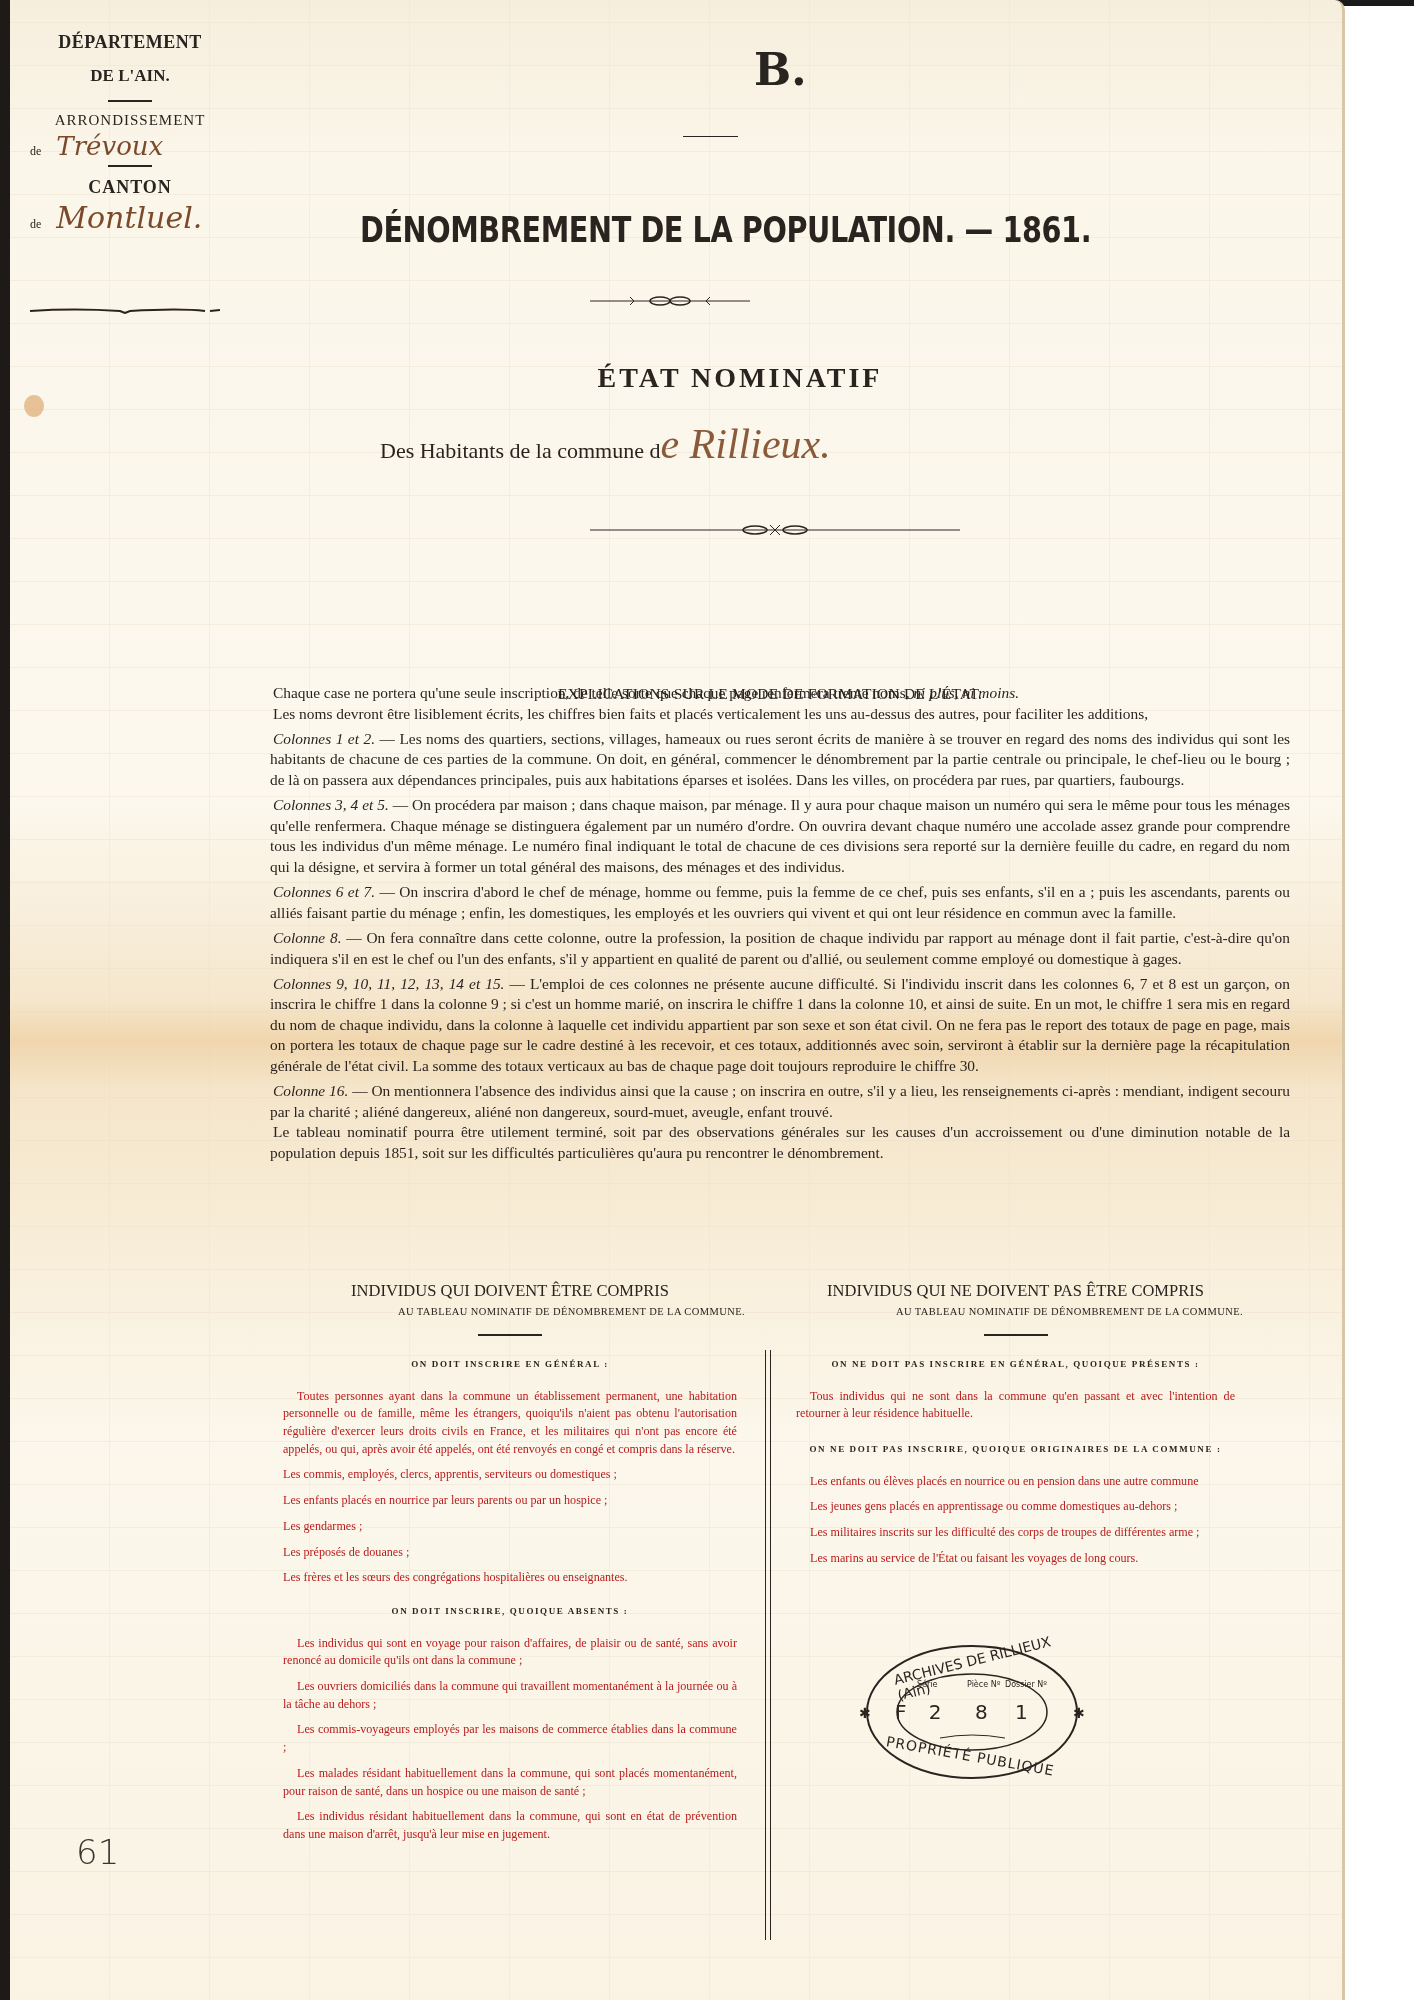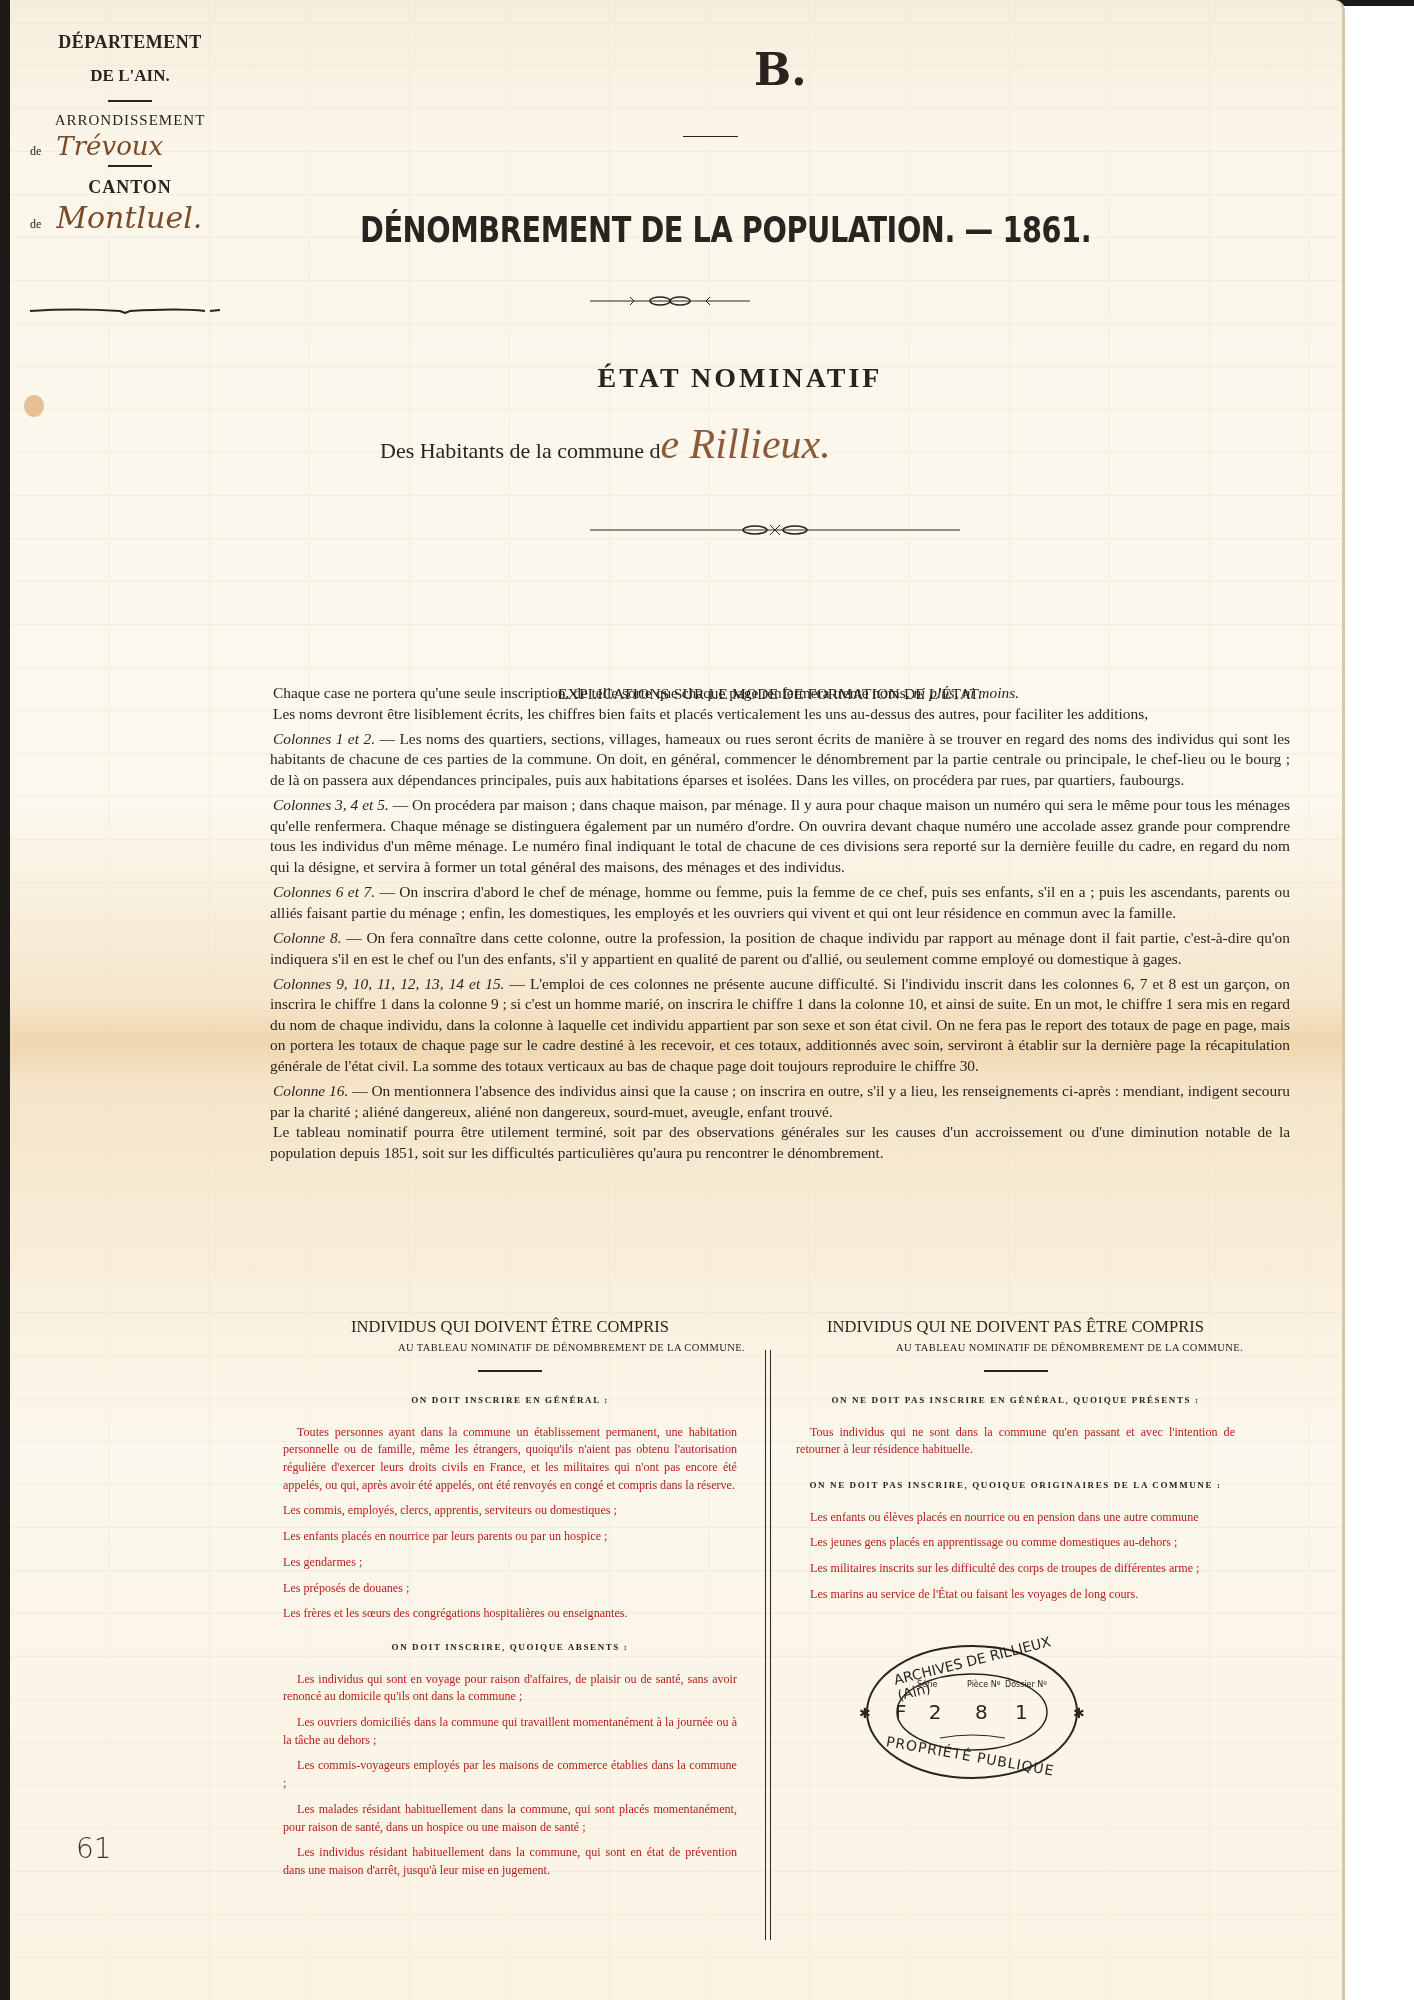--- a/index.html
+++ b/index.html
@@ -41,33 +41,33 @@
       font-family: "DejaVu Sans", sans-serif; font-weight: bold; font-size: 35px; transform: scaleX(0.82); transform-origin: left; letter-spacing: -0.5px; white-space: nowrap; }
     .ornament { height: 14px; }
     .etat-title { left: 440px; top: 362px; width: 600px; text-align: center; font-weight: bold; font-size: 28px; letter-spacing: 3px; }
     .habitants { left: 380px; top: 420px; width: 760px; }
     .habitants .lbl { font-size: 22px; }
     .habitants .hand { font-size: 42px; font-family: "Liberation Serif", serif; color: #8a5a3a; }
     .expl-title { left: 380px; top: 640px; width: 780px; text-align: center; font-size: 15.5px; letter-spacing: 0.2px; margin-top: 45px; }
     .expl-body { left: 270px; top: 683px; width: 1020px; font-size: 15.4px; line-height: 20.6px; text-align: justify; }
     .expl-body p { margin: 0 0 4.6px 0; text-indent: 3px; }
     .expl-body em { font-style: italic; }
-    .col-box { top: 1318px; width: 470px; font-size: 12.1px; line-height: 17.7px; }
+    .col-box { top: 1282px; width: 470px; font-size: 12.1px; line-height: 17.7px; }
     .col-left { left: 275px; }
     .col-right { left: 788px; width: 455px; }
     .col-divider { left: 765px; top: 1350px; width: 4px; height: 590px; border-left: 1.5px solid #2a2420; border-right: 1.5px solid #2a2420; }
     .col-head { text-align: center; font-size: 16.5px; margin-bottom: 3px; }
     .col-sub { text-align: right; font-size: 10.5px; font-weight: normal; letter-spacing: 0.4px; }
     .col-rule { width: 64px; height: 1.5px; background: #2a2420; margin: 14px auto 20px; }
     .caps { text-align: center; font-size: 9px; letter-spacing: 1.6px; font-weight: bold; margin: 12px 0 14px; font-variant: small-caps; }
     .col-box p { margin: 8px; text-align: justify; font-weight: normal; color: #b91c1c; }
     .col-box p.ind { text-indent: 14px; }
     .col-box p.li { text-indent: 0; text-align: left; }
     .stamp { left: 855px; top: 1640px; width: 235px; height: 145px; }
-    .page-num { left: 76px; top: 1832px; font-size: 28px; font-family: "DejaVu Sans", sans-serif; color: #3a3530; font-weight: 300; }
+    .page-num { left: 76px; top: 1832px; font-size: 34px; font-family: "DejaVu Sans", sans-serif; color: #3a3530; font-weight: 300; }
     .stain { position: absolute; border-radius: 50%; background: rgba(215,150,80,.55); }
   </style>
 </head>
 <body>
 
 <div class="frame-left"></div>
 <div class="frame-top-right"></div>
 
 <div class="paper">
   <div class="grid-bg"></div>

